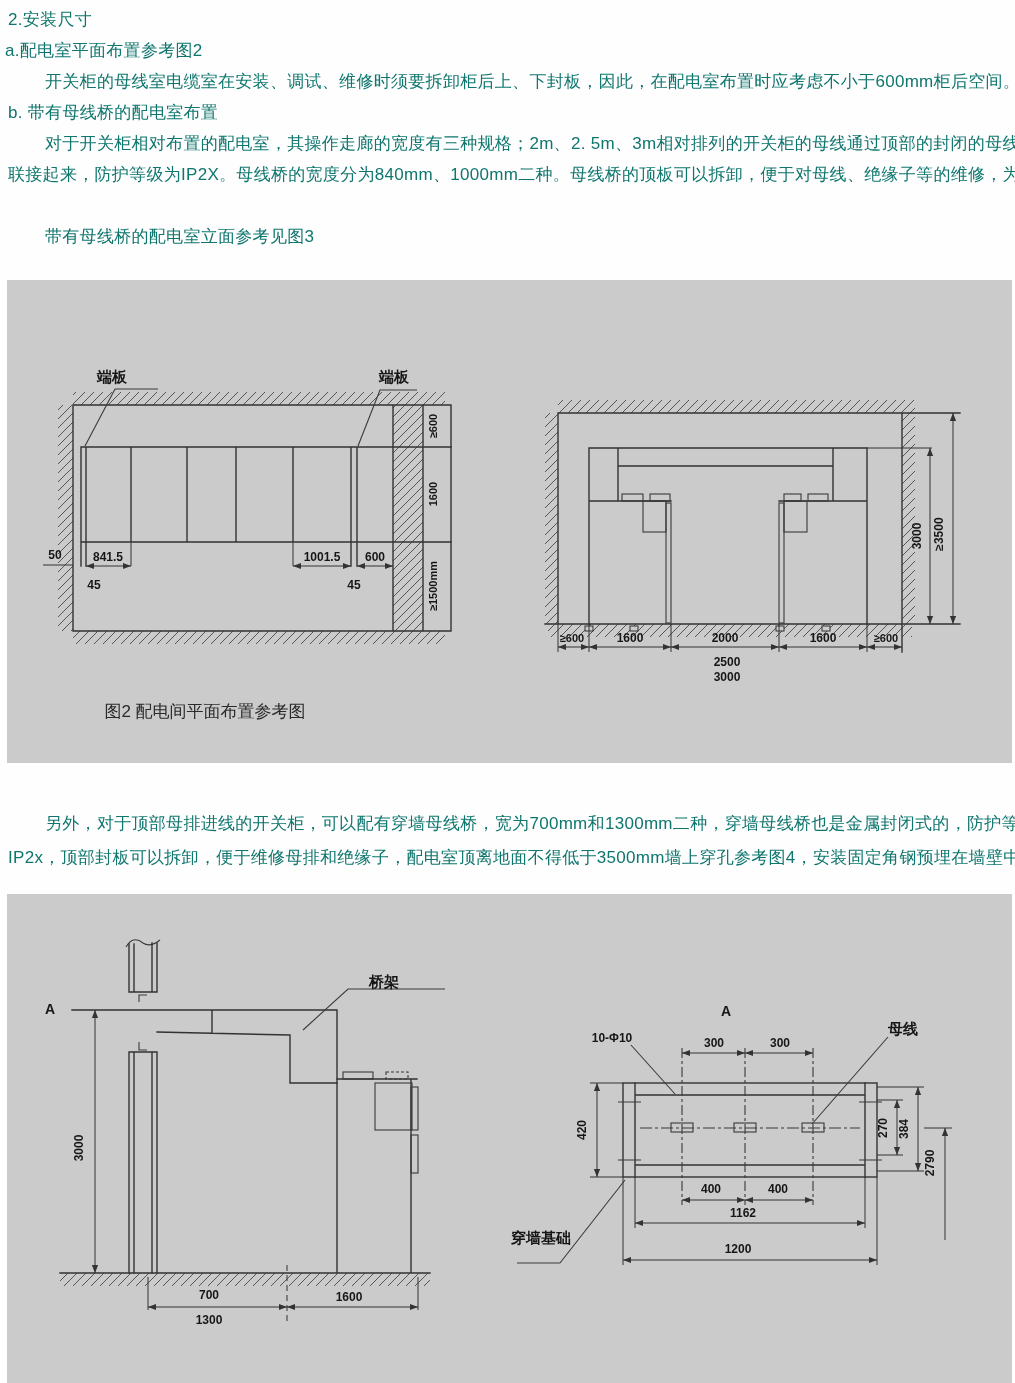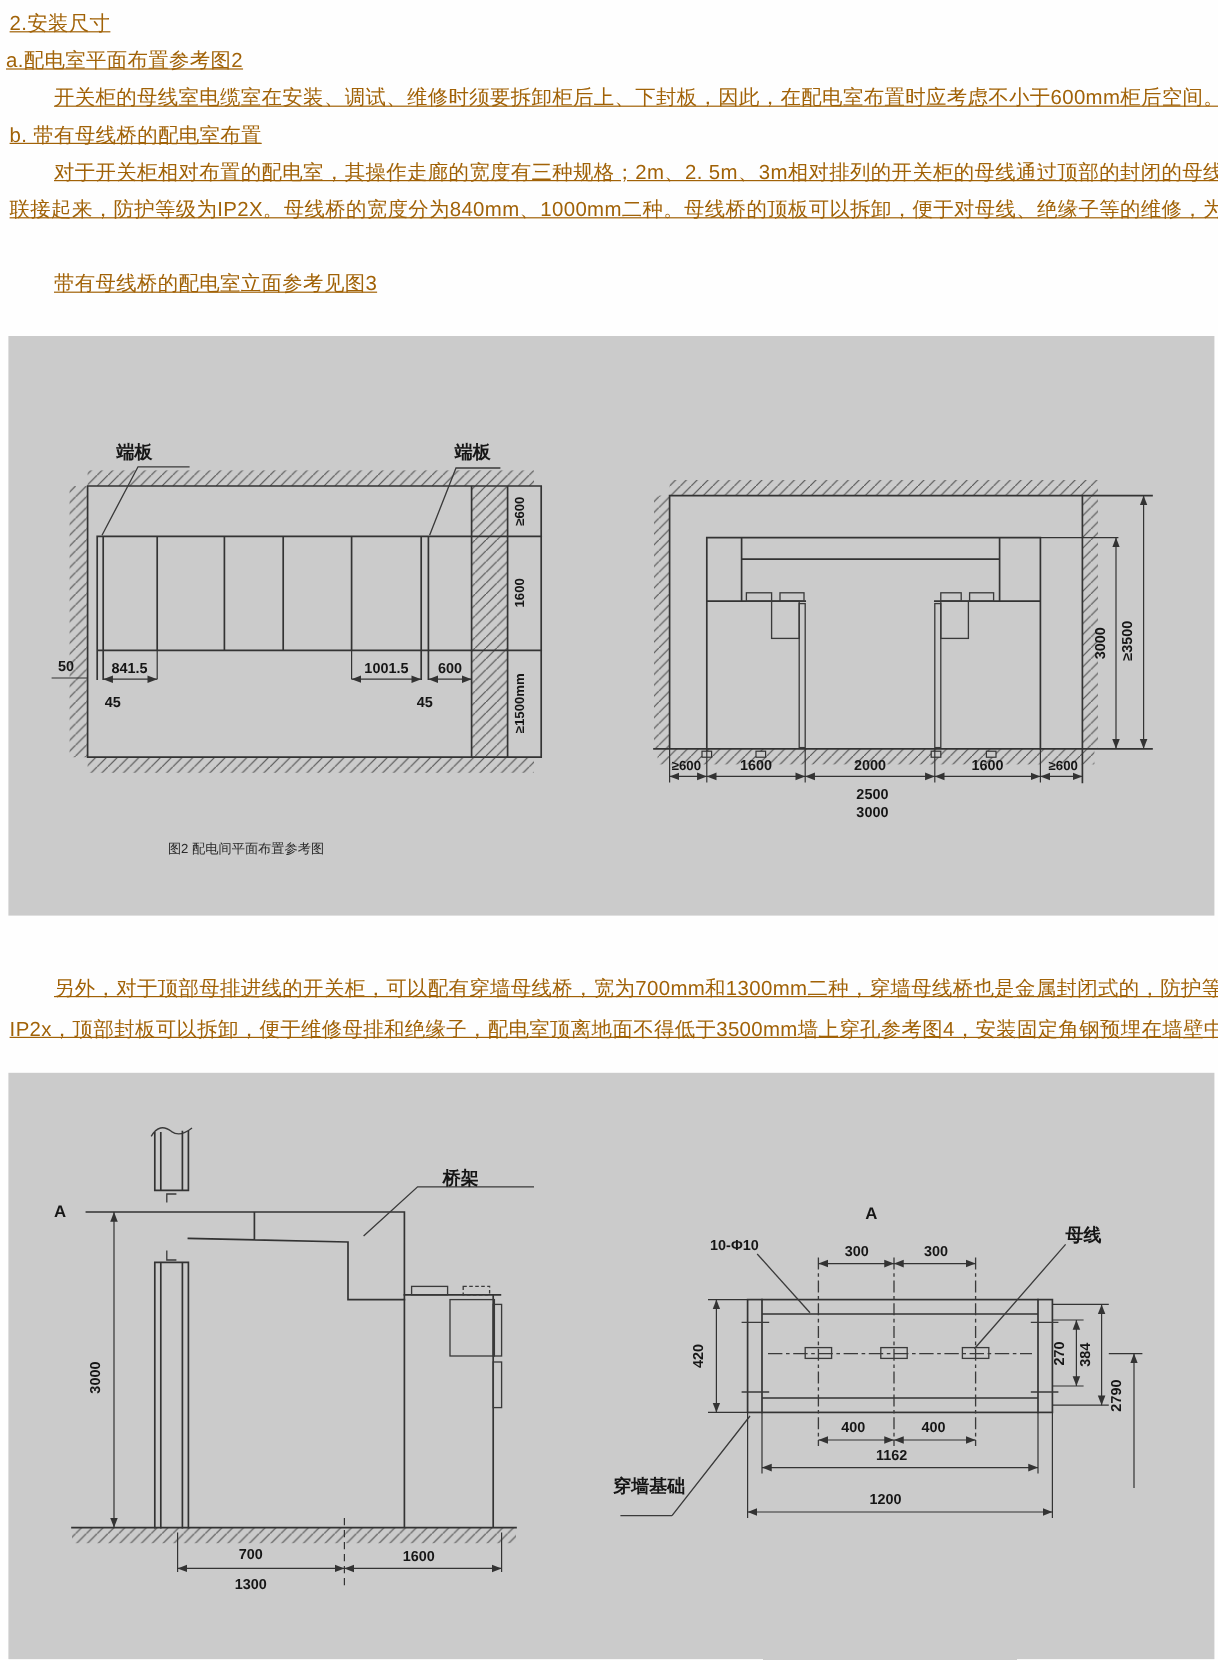--- a/index.html
+++ b/index.html
@@ -1,20 +1,20 @@
 <!DOCTYPE html>
 <html><head>
 <meta charset="utf-8">
 <style>
   html,body{margin:0;padding:0;background:#ffffff;}
   .page{position:relative;width:1015px;height:1383px;background:#fefefe;
         font-family:"Liberation Sans","DejaVu Sans",sans-serif;overflow:hidden;}
-  .tline{position:absolute;font-size:17px;color:#a16207;white-space:nowrap;letter-spacing:.3px;text-decoration:underline;}
+  .tline{position:absolute;font-size:17px;color:#0f766e;white-space:nowrap;letter-spacing:.3px;}
   .panel{position:absolute;left:7px;width:1005px;background:#cbcbcb;z-index:0;}
-  .caption{position:absolute;font-size:11px;color:#2a2a2a;text-align:center;width:320px;z-index:2;}
+  .caption{position:absolute;font-size:17px;color:#2a2a2a;text-align:center;width:320px;z-index:2;}
   svg{position:absolute;overflow:visible;z-index:1;}
   svg text{font-family:"Liberation Sans","DejaVu Sans",sans-serif;fill:#161616;}
   .ol{stroke:#333;stroke-width:1.4;fill:none;stroke-linecap:square;}
   .thin{stroke:#3a3a3a;stroke-width:1.1;fill:none;}
   .dim{stroke:#333;stroke-width:1;fill:none;}
   .dt{font-size:12px;font-weight:bold;text-anchor:middle;}
   .dts{font-size:11px;font-weight:bold;text-anchor:middle;}
   .cn{font-size:15px;font-weight:bold;text-anchor:middle;}
   .sa{font-size:14px;font-weight:bold;text-anchor:middle;}
   .notch{fill:#cbcbcb;stroke:#333;stroke-width:1;}

